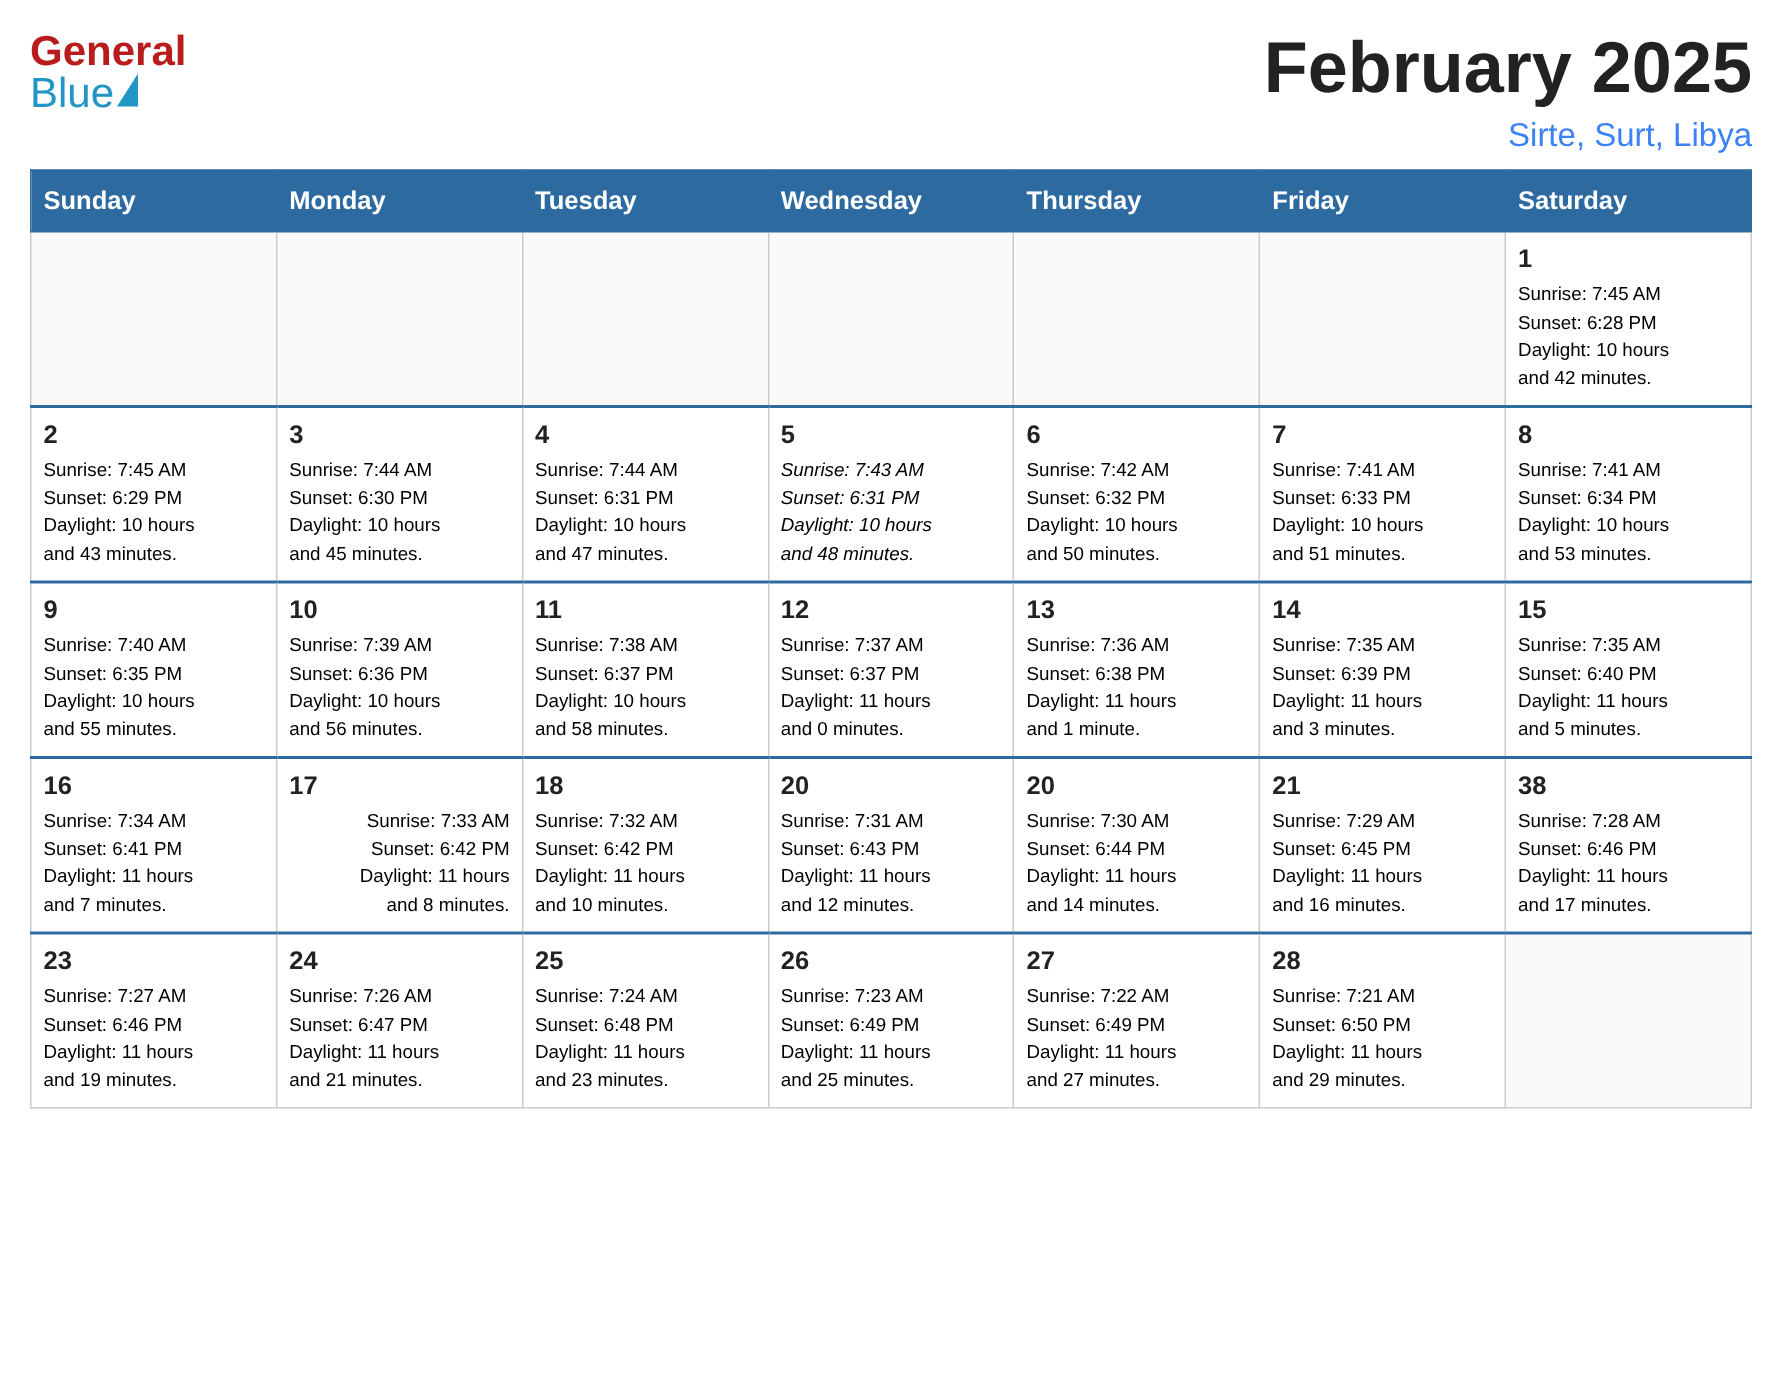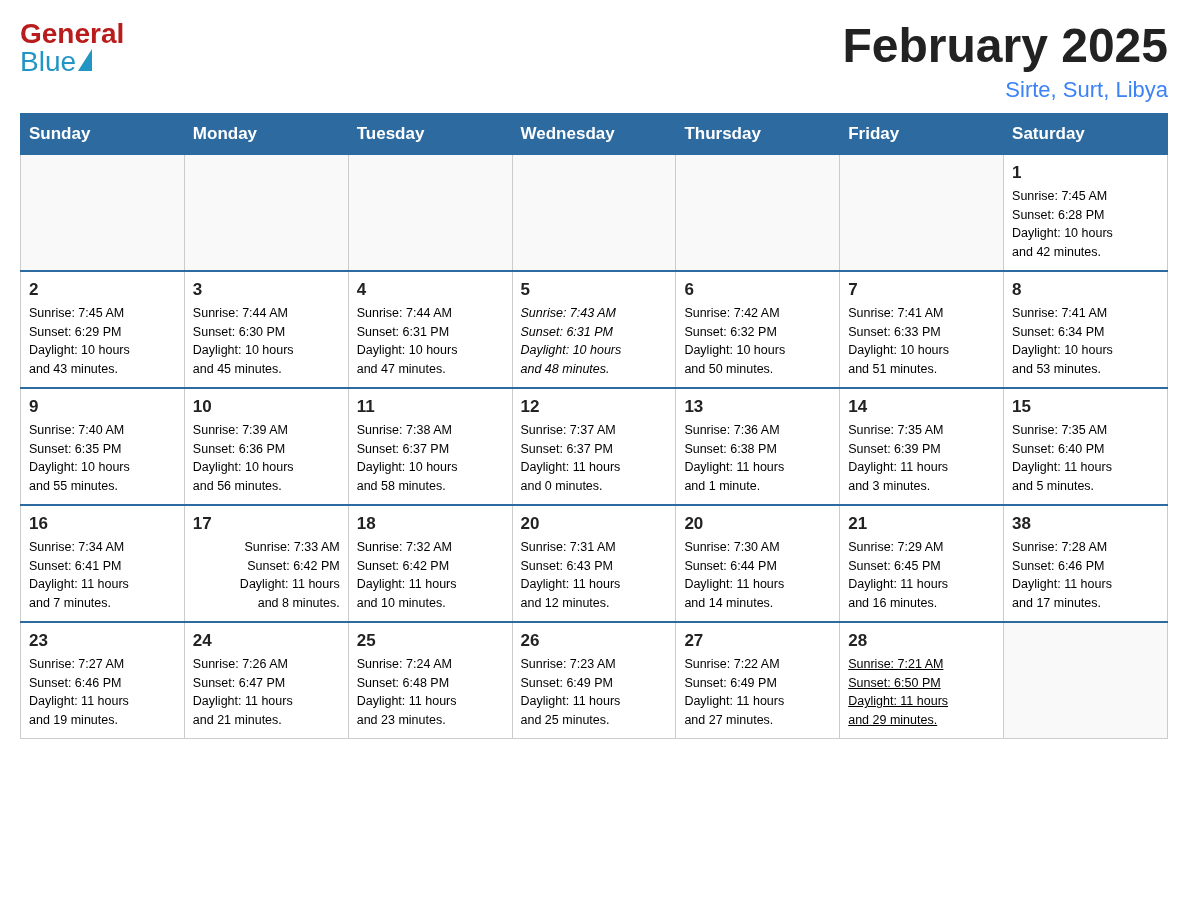--- a/index.html
+++ b/index.html
@@ -330,21 +330,21 @@
         </td>
         <td>
           <span class="day-number">27</span>
           <div class="day-info" style="white-space: pre-line;">Sunrise: 7:22 AM
 Sunset: 6:49 PM
 Daylight: 11 hours
 and 27 minutes.</div>
         </td>
         <td>
           <span class="day-number">28</span>
-          <div class="day-info" style="white-space: pre-line; text-decoration: underline;">Sunrise: 7:21 AM
+          <div class="day-info" style="white-space: pre-line;">Sunrise: 7:21 AM
 Sunset: 6:50 PM
 Daylight: 11 hours
 and 29 minutes.</div>
         </td>
         <td class="empty"></td>
       </tr>
     </tbody>
 </table>
 
 </body></html>

